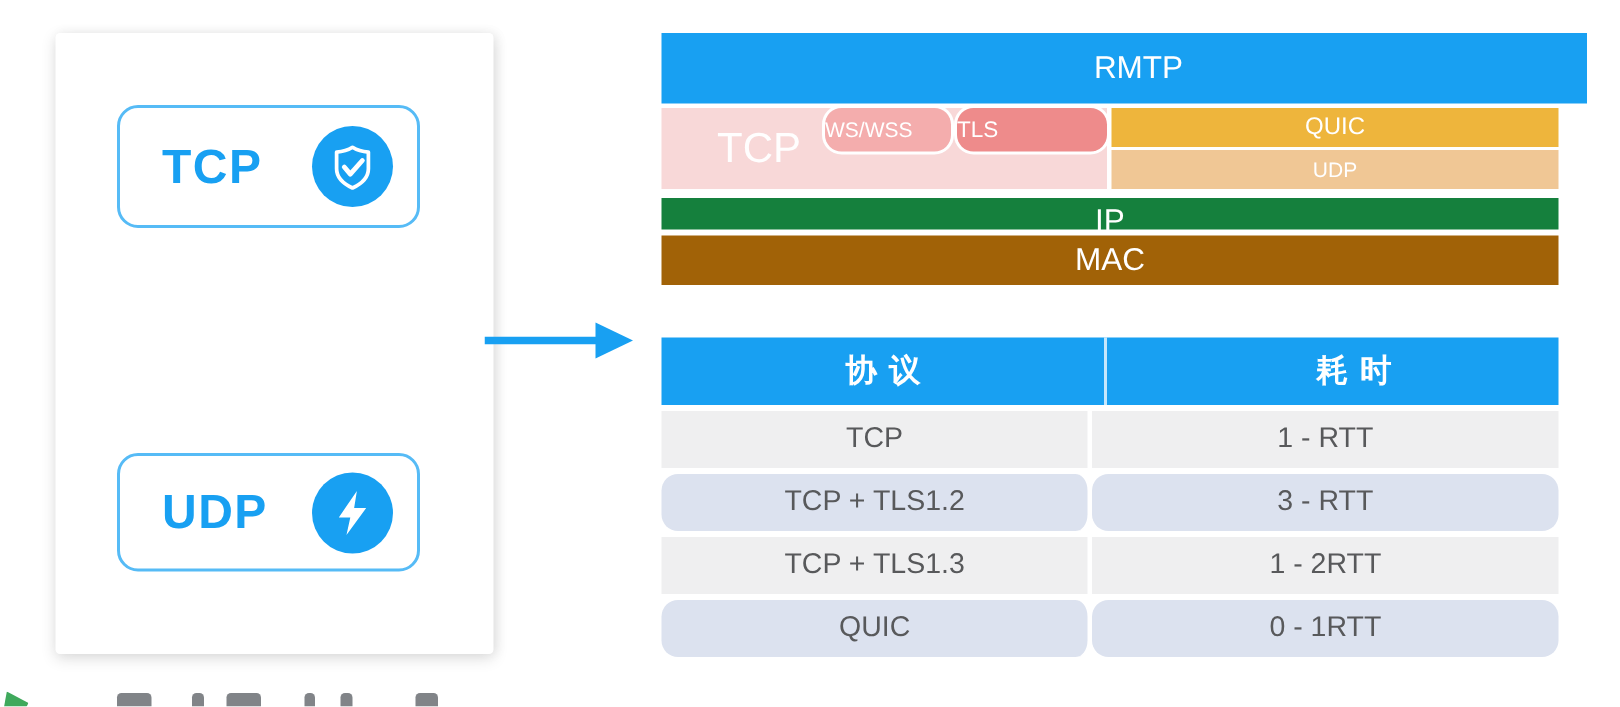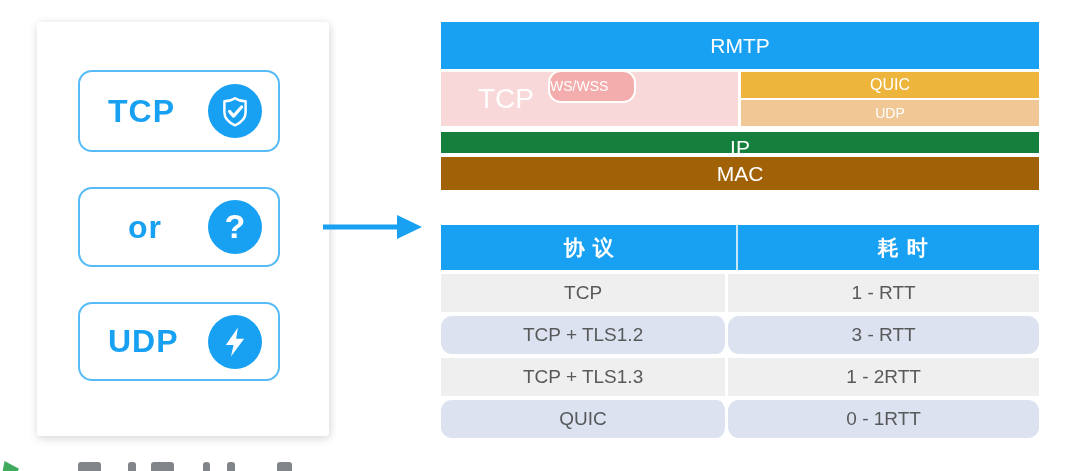--- a/index.html
+++ b/index.html
@@ -32,21 +32,21 @@
 
   
   .arrow{position:absolute;left:323px;top:212px;}
 
   
   .stack{position:absolute;left:441px;top:22px;width:598px;}
   .layer{
     width:598px;color:#fff;text-align:center;
     font-size:21px;
   }
-  .l-rmtp{height:47px;line-height:47px;background:#18a0f2;margin-bottom:3px;}
+  .l-rmtp{height:47px;line-height:47px;background:#18a0f2;margin-bottom:3px;padding-left:19px;}
   .band2{position:relative;height:54px;margin-bottom:6px;}
   .tcp-block{position:absolute;left:0;top:0;width:297px;height:54px;background:#f8d8d8;}
   .tcp-label{
     position:absolute;left:20px;top:0;width:90px;height:54px;line-height:54px;
     text-align:center;color:rgba(255,255,255,.97);font-size:28px;
   }
   .sub-box{
     position:absolute;top:0;height:29px;line-height:29px;text-align:left;
     color:#fff;font-size:14px;box-shadow:0 0 0 2px #ffffff;border-radius:11px;
   }
@@ -98,26 +98,20 @@
     <div class="opt opt-tcp">
       <span class="opt-label">TCP</span>
       <span class="opt-icon">
         <svg width="38" height="38" viewBox="0 0 52 52">
           <path d="M26 8.5 C30.5 11.5 35.5 12.6 40.5 12.8 V28 c0 9.2-6.8 14-14.5 17.6 C18.3 42 11.5 37.2 11.5 28 V12.8 C16.5 12.6 21.5 11.5 26 8.5 Z" fill="none" stroke="#ffffff" stroke-width="3.4" stroke-linejoin="round"></path>
           <polyline points="18.5,26.5 24,33 35,20.5" fill="none" stroke="#ffffff" stroke-width="4.4" stroke-linecap="round" stroke-linejoin="round"></polyline>
         </svg>
       </span>
     </div>
 
-    <div class="opt opt-or">
-      <span class="opt-label">or</span>
-      <span class="opt-icon">
-        <span class="q-glyph">?</span>
-      </span>
-    </div>
 
     <div class="opt opt-udp">
       <span class="opt-label">UDP</span>
       <span class="opt-icon">
         <svg width="38" height="38" viewBox="0 0 52 52">
           <path d="M30 6 L13.5 30 H24 L20.5 46 L38.5 21.5 H27.5 Z" fill="#ffffff"></path>
         </svg>
       </span>
     </div>
   </div>
@@ -127,20 +121,21 @@
     <polygon points="74,3 99,15 74,27" fill="#18a0f2"></polygon>
   </svg>
 
   <div class="stack">
     <div class="layer l-rmtp">RMTP</div>
 
     <div class="band2">
       <div class="tcp-block">
         <span class="tcp-label">TCP</span>
         <span class="sub-box ws-wss">WS/WSS</span>
+        <span class="sub-box tls">TLS</span>
       </div>
       <div class="right-col">
         <div class="quic">QUIC</div>
         <div class="udp-row">UDP</div>
       </div>
     </div>
 
     <div class="layer l-ip">IP</div>
     <div class="layer l-mac">MAC</div>
   </div>

